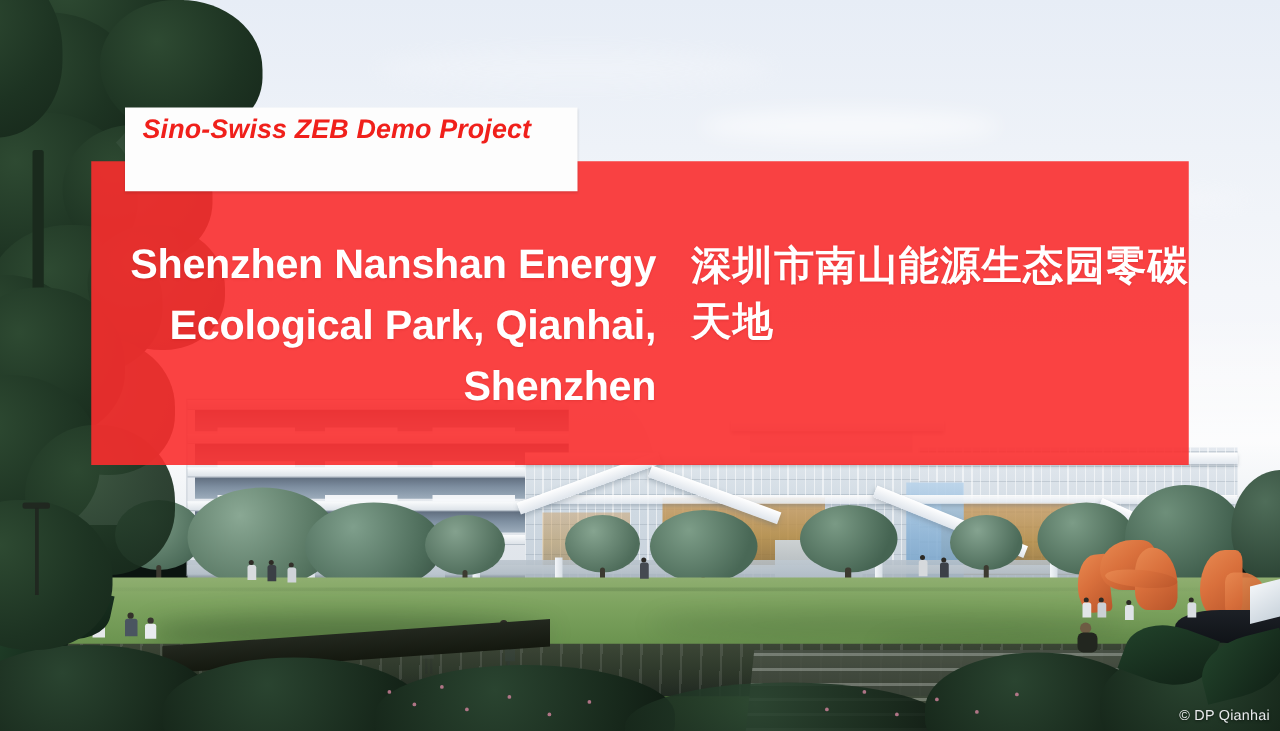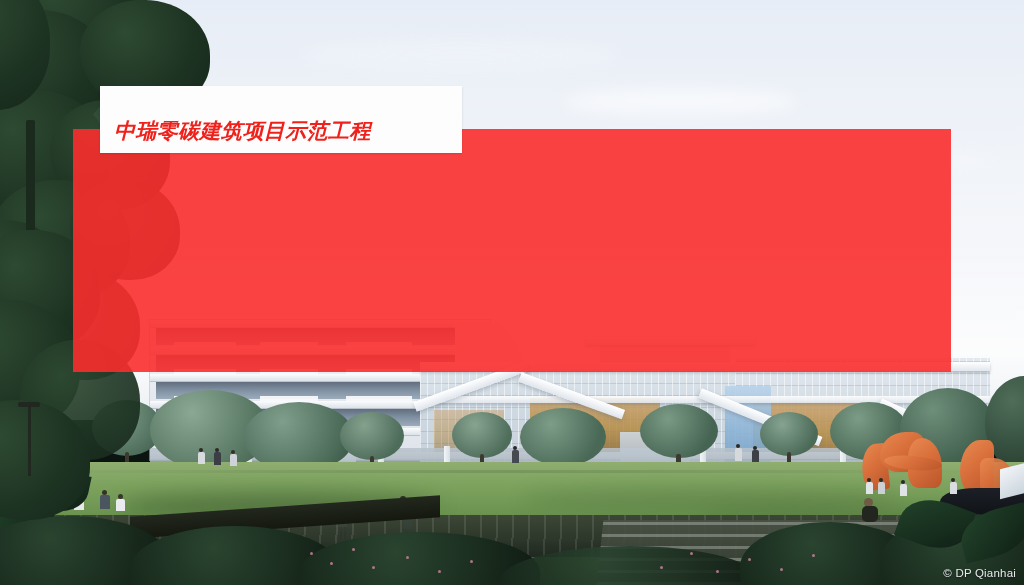--- a/index.html
+++ b/index.html
@@ -510,20 +510,22 @@
     <div class="leaf" style="left:-10px;top:70px;width:140px;height:130px;"></div>
     <div class="leaf" style="left:70px;top:110px;width:120px;height:120px;opacity:.92;"></div>
     <div class="leaf" style="left:0px;top:170px;width:140px;height:120px;"></div>
   </div>
 
   <div style="position:absolute;left:28px;top:406px;width:3px;height:70px;background:#20261f;opacity:.9;"></div>
   <div style="position:absolute;left:18px;top:402px;width:22px;height:5px;background:#20261f;border-radius:2px;opacity:.9;"></div>
 
   <div class="red-banner"></div>
 
+  <div class="title-en">Shenzhen Nanshan Energy Ecological Park, Qianhai, Shenzhen</div>
+  <div class="title-zh">深圳市南山能源生态园零碳天地</div>
 
   <div class="white-banner">
-    <div class="wb-line2">中瑞零碳建筑项目示范工程</div>
+    <div class="wb-line1">Sino-Swiss ZEB Demo Project</div>
   </div>
 
   <div class="credit">© DP Qianhai</div>
 
 </div>
 
 </body></html>

